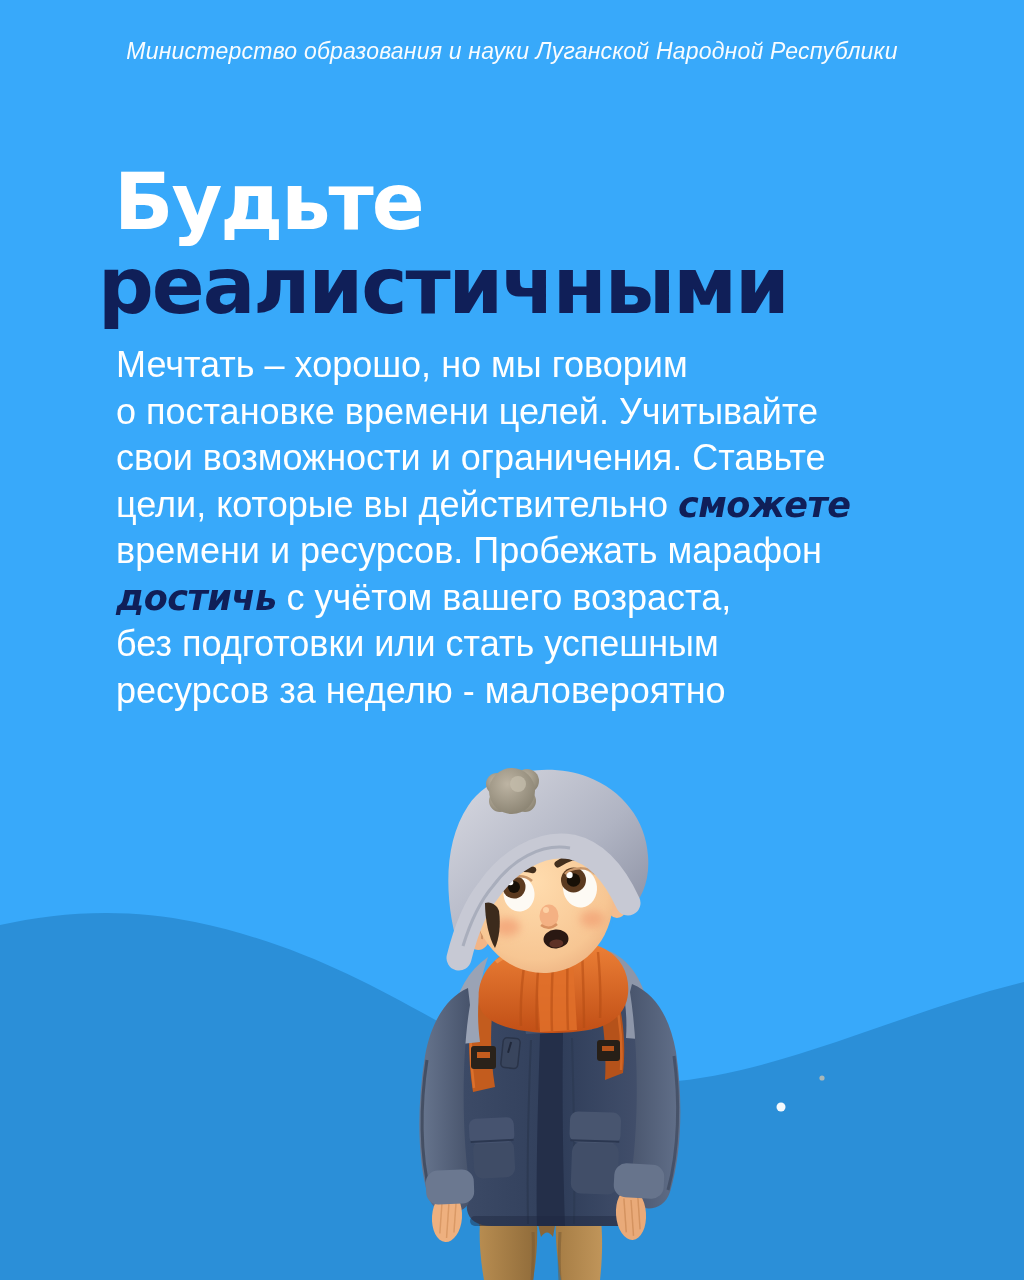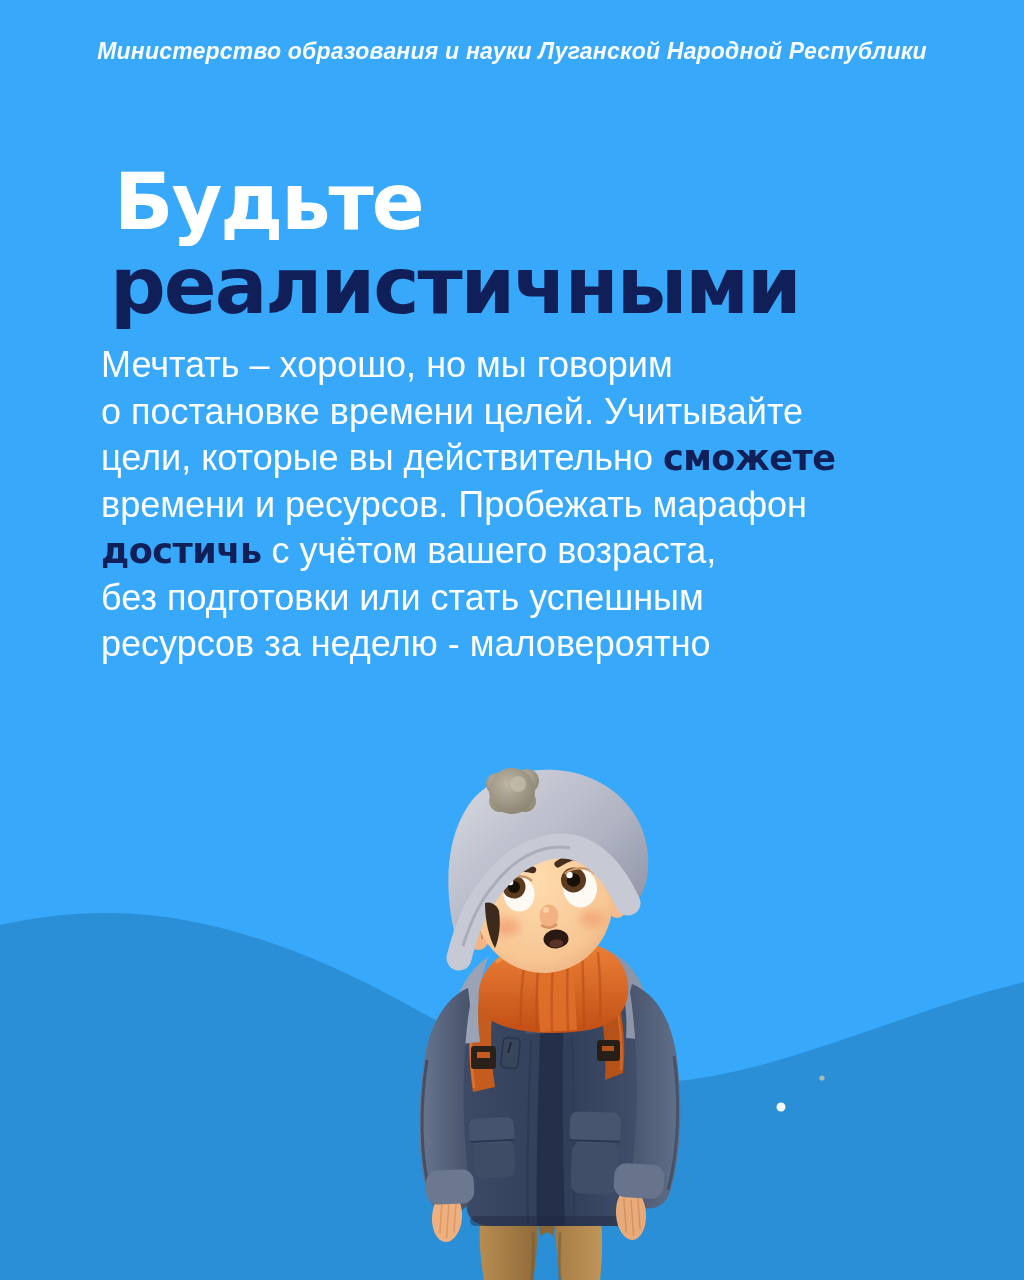--- a/index.html
+++ b/index.html
@@ -9,37 +9,36 @@
   html,body{background:#222;}
   #canvas{
     position:relative;width:1024px;height:1280px;overflow:hidden;
     background:var(--bg);
     font-family:"Liberation Sans",sans-serif;
   }
   .ministry{
     position:absolute;top:38px;left:0;width:1024px;text-align:center;
     color:var(--white);font-style:italic;font-size:23px;letter-spacing:.2px;
     opacity:.97;
-    font-weight:bold;
   }
   .title{
     position:absolute;left:98px;top:160px;
     font-family:"DejaVu Sans",sans-serif;font-weight:700;
     font-size:78px;line-height:84px;letter-spacing:-2px;
   }
   .title .t1{color:var(--white);margin-left:16px;}
-  .title .t2{color:var(--navy);margin-left:12px;}
+  .title .t2{color:var(--navy);}
   .body-text{
-    position:absolute;left:101px;top:342px;width:830px;
+    position:absolute;left:116px;top:342px;width:830px;
     color:var(--white);font-size:36px;line-height:46.5px;
   }
   .body-line{white-space:nowrap;}
   .body-line .hl{
     color:var(--navy);font-weight:700;
-    font-family:"DejaVu Sans",sans-serif;letter-spacing:-.5px;font-size:35px;
+    font-family:"DejaVu Sans",sans-serif;letter-spacing:-.5px;font-size:35px;font-style:italic;
   }
   .wave-svg,.char-svg{position:absolute;display:block;}
   .wave-svg{left:0;top:870px;width:1024px;height:410px;}
   .char-svg{left:395px;top:758px;width:310px;height:522px;}
 </style>
 </head>
 <body>
 
 <div id="canvas">
 
@@ -52,20 +51,21 @@
   <div class="ministry">Министерство образования и науки Луганской Народной Республики</div>
 
   <div class="title">
     <div class="t1">Будьте</div>
     <div class="t2">реалистичными</div>
   </div>
 
   <div class="body-text">
       <div class="body-line"><span>Мечтать – хорошо, но мы говорим</span></div>
       <div class="body-line"><span>о постановке времени целей. Учитывайте</span></div>
+      <div class="body-line"><span>свои возможности и ограничения. Ставьте</span></div>
       <div class="body-line"><span>цели, которые вы действительно </span><span class="hl">сможете</span></div>
       <div class="body-line"><span>времени и ресурсов. Пробежать марафон</span></div>
       <div class="body-line"><span class="hl">достичь</span><span> с учётом вашего возраста,</span></div>
       <div class="body-line"><span>без подготовки или стать успешным</span></div>
       <div class="body-line"><span>ресурсов за неделю - маловероятно</span></div>
     </div>
 
   <svg class="char-svg" viewBox="395 758 310 522" aria-hidden="true">
     <defs>
       <radialGradient id="gFace" cx="45%" cy="38%" r="75%">

